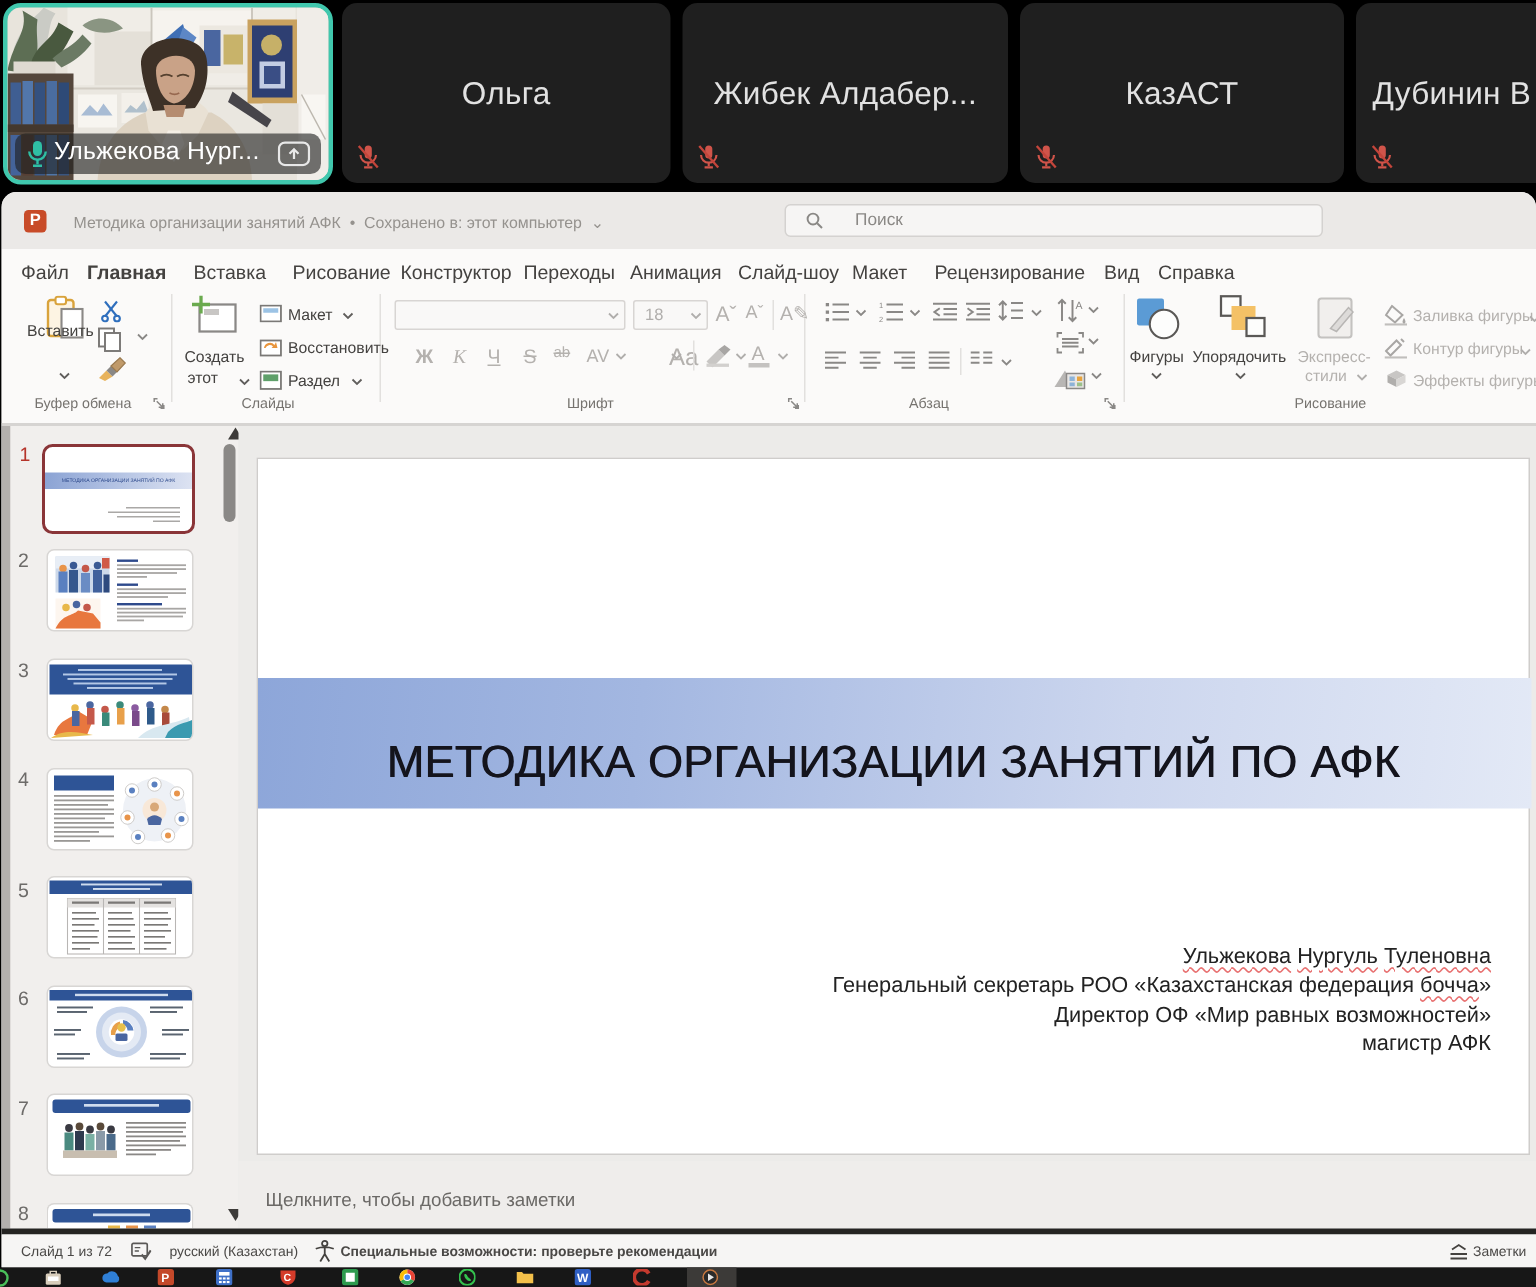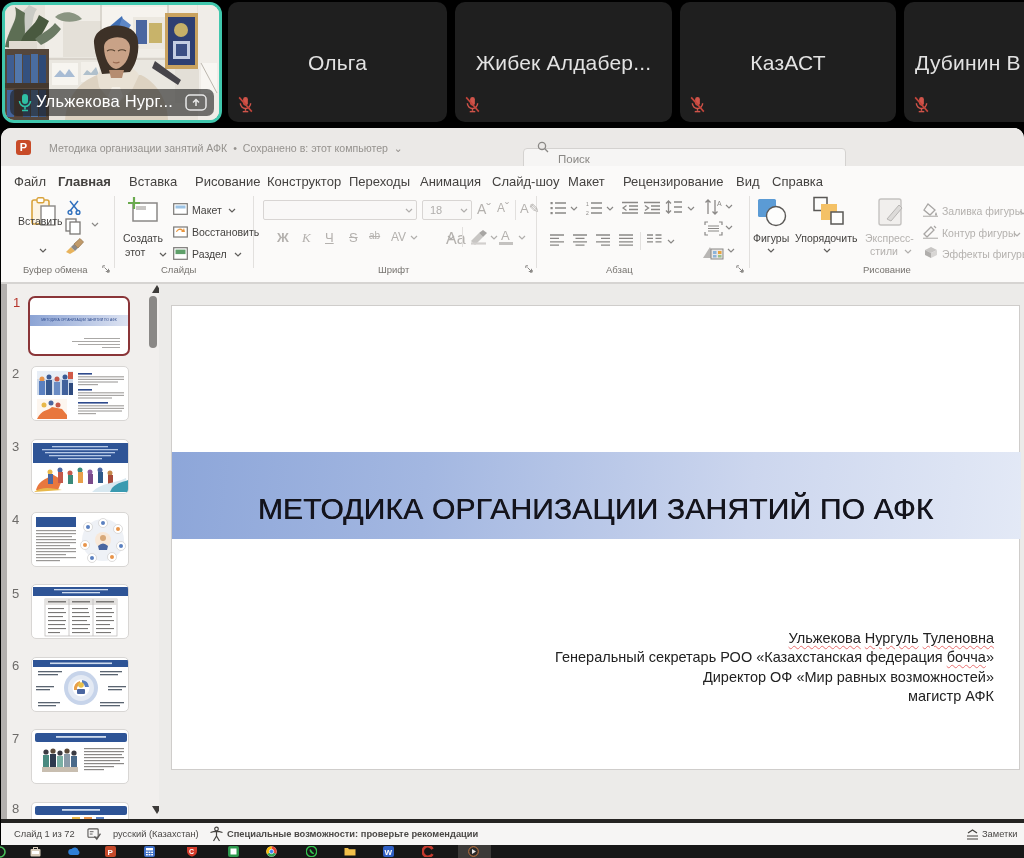--- a/index.html
+++ b/index.html
@@ -13,21 +13,21 @@
   #zoomstrip { position:absolute; left:0; top:0; width:1024px; height:128px; background:#000; }
   .ztile { position:absolute; top:2px; height:120px; background:#1f1f1f; border-radius:10px; }
   .zname { position:absolute; width:100%; text-align:center; top:49px; font-size:21px; color:#e2e2e2; letter-spacing:0.2px; }
   .zmic { position:absolute; left:8px; bottom:8px; width:19px; height:19px; }
 
   
   #ppt { position:absolute; left:1px; top:128px; width:1023px; height:717px; background:#fbfaf9; border-radius:10px 10px 0 0; overflow:hidden; }
   #titlebar { position:absolute; left:0; top:0; width:100%; height:38px; background:#ebe9e7; }
   #ppticon { position:absolute; left:15px; top:12px; width:15px; height:15px; border-radius:3px; background:#c84b28; color:#fff; font-size:11px; font-weight:bold; text-align:center; line-height:15px; }
   #wtitle { position:absolute; left:48px; top:14px; font-size:10.6px; color:#95928e; }
-  #searchbox { position:absolute; left:522px; top:20px; width:323px; height:22px; background:#f6f5f4; border:1px solid #d4d2d0; border-radius:4px; color:#8a8885; font-size:11.5px; line-height:20px; padding-left:34px; }
+  #searchbox { position:absolute; left:522px; top:8px; width:359px; height:22px; background:#f6f5f4; border:1px solid #d4d2d0; border-radius:4px; color:#8a8885; font-size:11.5px; line-height:20px; padding-left:46px; }
 
   
   #menubar { position:absolute; left:0; top:38px; width:100%; height:26px; background:#fbfaf9; }
   .mtab { position:absolute; top:8px; font-size:13px; color:#444240; white-space:nowrap; }
   .mtab.sel { font-weight:bold; color:#444240; }
   .mtab.sel::after { content:""; position:absolute; left:-2px; right:-2px; bottom:-6px; height:3px; border-radius:2px; background:#c24022; }
 
   
   #ribbon { position:absolute; left:0; top:64px; width:100%; height:92px; background:#fbfaf9; border-bottom:2px solid #d6d4d2; }
   .rsep { position:absolute; top:4px; width:1px; height:72px; background:#e2e0de; }
@@ -802,20 +802,23 @@
         <div id="slidetitle" style="top:186px;">МЕТОДИКА ОРГАНИЗАЦИИ ЗАНЯТИЙ ПО АФК</div>
         <div id="authors">
           <div><span class="sq">Ульжекова</span> <span class="sq">Нургуль</span> <span class="sq">Туленовна</span></div>
           <div>Генеральный секретарь РОО «Казахстанская федерация <span class="sq">бочча</span>»</div>
           <div>Директор ОФ «Мир равных возможностей»</div>
           <div>магистр АФК</div>
         </div>
       </div>
     </div>
 
+    <div id="notespane">
+        <div id="notestext">Щелкните, чтобы добавить заметки</div>
+      </div>
     <div id="darkline"></div>
     <div id="statusbar">
       <span style="position:absolute;left:13px;top:6px;">Слайд 1 из 72</span>
       <svg style="position:absolute;left:86px;top:5px;" width="14" height="13" viewBox="0 0 15 14">
         <rect x="1" y="1" width="11" height="9" rx="1" fill="none" stroke="#5a5856" stroke-width="1.2"></rect>
         <path d="M3,4 L7,4 M3,6.5 L6,6.5" stroke="#5a5856" stroke-width="1"></path>
         <path d="M8,9 L10.5,12 L14.5,6" stroke="#5a5856" stroke-width="1.5" fill="none"></path>
       </svg>
       <span style="position:absolute;left:112px;top:6px;">русский (Казахстан)</span>
       <svg style="position:absolute;left:208px;top:3px;" width="15" height="16" viewBox="0 0 15 16">

